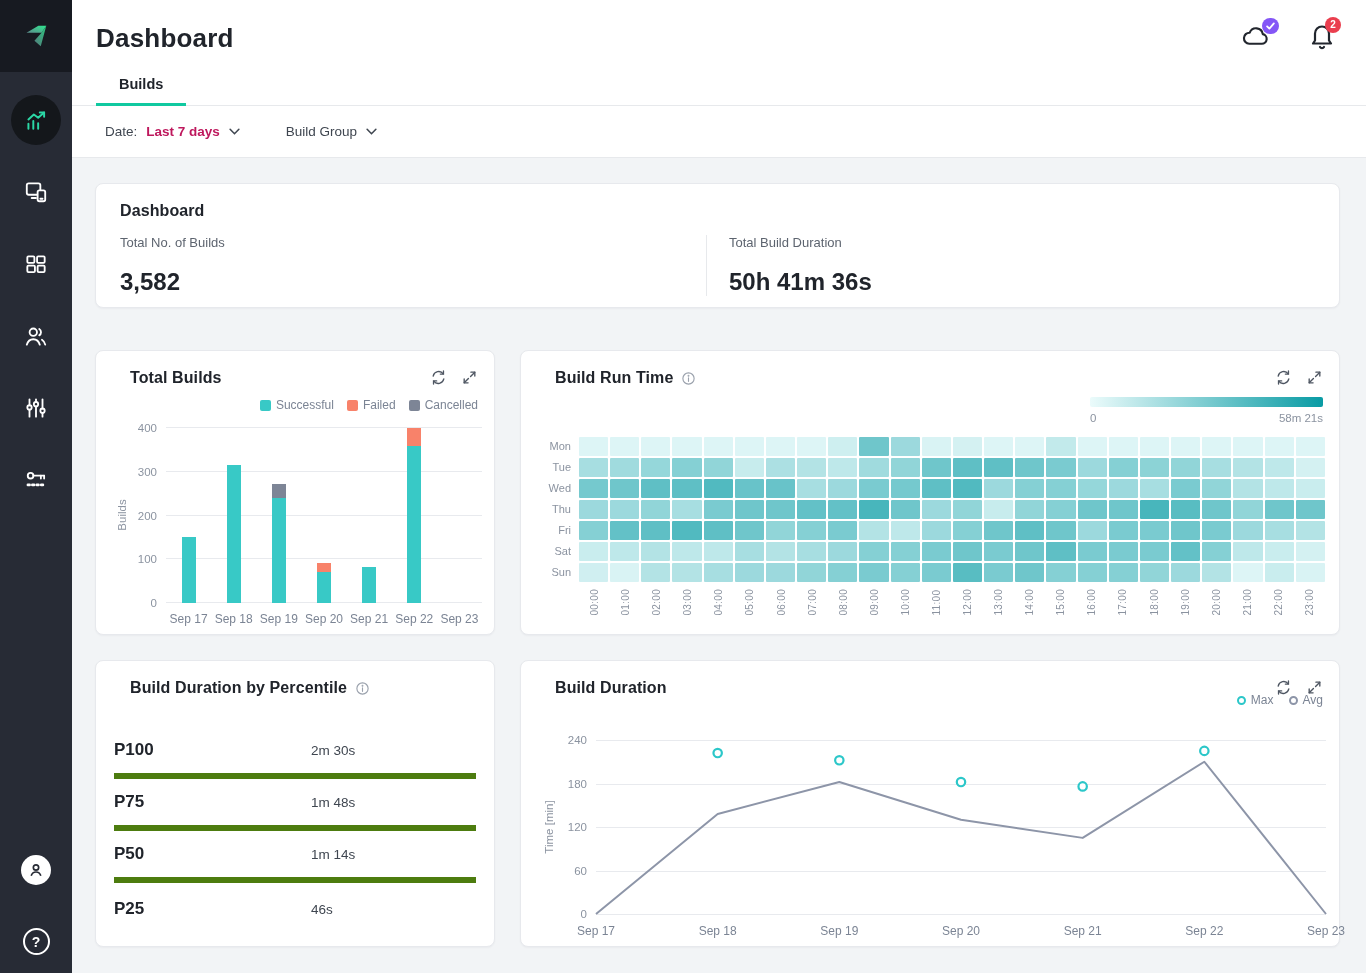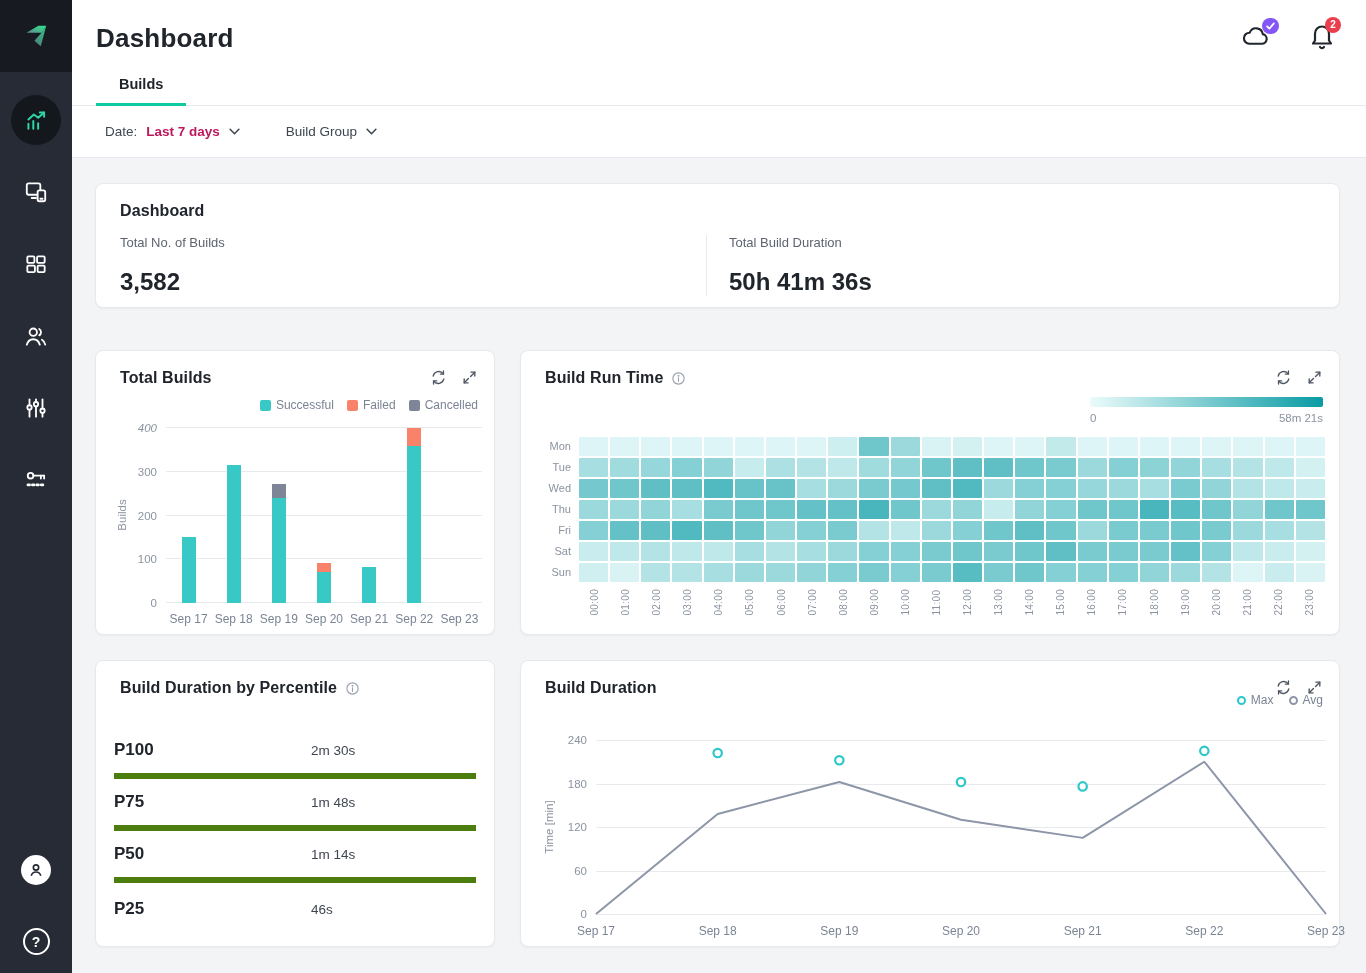--- a/index.html
+++ b/index.html
@@ -31,21 +31,21 @@
   .tab { position:relative; padding:0 23px 13px; font-size:14.5px; font-weight:600; color:#20242b; cursor:pointer; }
   .tab.active::after { content:""; position:absolute; left:0; right:0; bottom:-1px; height:3px; background:#10c9a0; }
   .filters-row { height:52px; border-bottom:1px solid #e7e9ec; display:flex; align-items:center; gap:46px; padding-left:33px; background:#fff; }
   .filter { display:flex; align-items:center; gap:9px; font-size:13.5px; color:#3f4650; cursor:pointer; }
   .filter b { font-weight:700; color:#be185d; }
   .chev { width:11px; height:7px; }
   
   .content { position:absolute; left:72px; top:162px; width:1294px; padding:21px 26px 0 23px; }
   .card { background:#fff; border:1px solid #e7e9ed; border-radius:8px; box-shadow:0 1px 2px rgba(16,24,40,.04); position:relative; }
   .card-title { font-size:16px; font-weight:700; color:#20242b; letter-spacing:.1px; display:flex; align-items:center; gap:8px; }
-  .card-head { padding:18px 24px 0; }
+  .card-head { padding:18px 34px 0; }
   .card-icons { position:absolute; top:18px; right:16px; display:flex; gap:14px; color:#4e5662; }
   .card-icons svg { width:17px; height:17px; cursor:pointer; }
   .info-ic { width:15px; height:15px; color:#9aa1ac; cursor:pointer; }
   
   .overview { width:1245px; height:125px; margin-bottom:42px; padding:18px 24px 0; }
   .stats { display:flex; margin-top:15px; }
   .stat { flex:1 1 0; }
   .stat + .stat { border-left:1px solid #e7e9ec; padding-left:22px; }
   .stat-label { font-size:13px; color:#5d646f; margin-bottom:18px; }
   .stat-value { font-size:24px; font-weight:700; color:#20242b; }
@@ -267,21 +267,21 @@
       <div class="bar-plot" id="tb-plot">
           <div class="gridline" style="bottom: 0px;"></div>
           <div class="ytick" style="bottom: calc(0px); transform: translateY(50%);">0</div>
           <div class="gridline" style="bottom: 43.75px;"></div>
           <div class="ytick" style="bottom: calc(43.75px); transform: translateY(50%);">100</div>
           <div class="gridline" style="bottom: 87.5px;"></div>
           <div class="ytick" style="bottom: calc(87.5px); transform: translateY(50%);">200</div>
           <div class="gridline" style="bottom: 131.25px;"></div>
           <div class="ytick" style="bottom: calc(131.25px); transform: translateY(50%);">300</div>
           <div class="gridline" style="bottom: 175px;"></div>
-          <div class="ytick" style="bottom: calc(175px); transform: translateY(50%); font-style: italic;">400</div>
+          <div class="ytick" style="bottom: calc(175px); transform: translateY(50%);">400</div>
           <div class="xtick" style="left: 22.5714px;">Sep 17</div>
           <div class="bar-seg" style="left: 22.5714px; bottom: 0px; height: 65.625px; background: rgb(56, 201, 198);"></div>
           <div class="xtick" style="left: 67.7143px;">Sep 18</div>
           <div class="bar-seg" style="left: 67.7143px; bottom: 0px; height: 137.812px; background: rgb(56, 201, 198);"></div>
           <div class="xtick" style="left: 112.857px;">Sep 19</div>
           <div class="bar-seg" style="left: 112.857px; bottom: 0px; height: 105px; background: rgb(56, 201, 198);"></div>
           <div class="bar-seg" style="left: 112.857px; bottom: 105px; height: 14.4375px; background: rgb(125, 133, 150);"></div>
           <div class="xtick" style="left: 158px;">Sep 20</div>
           <div class="bar-seg" style="left: 158px; bottom: 0px; height: 31.5px; background: rgb(56, 201, 198);"></div>
           <div class="bar-seg" style="left: 158px; bottom: 31.5px; height: 8.75px; background: rgb(248, 130, 106);"></div>

